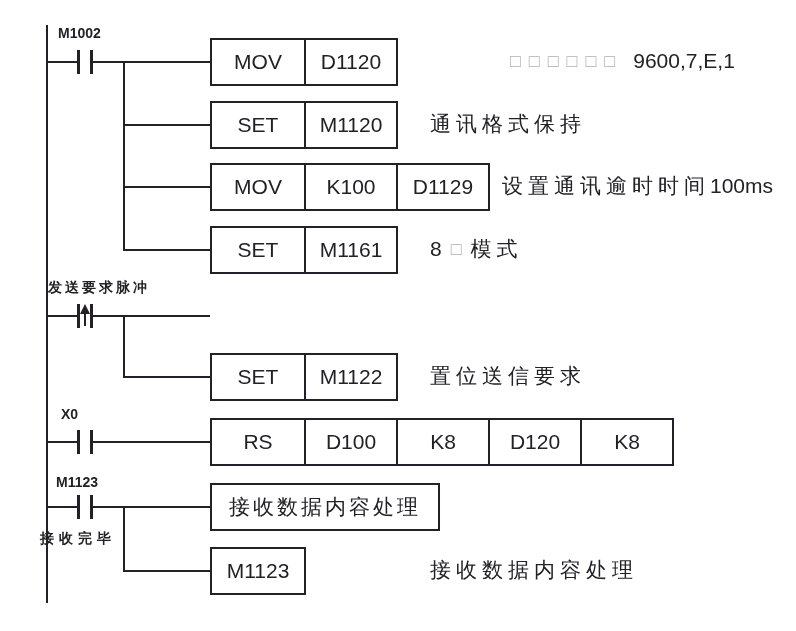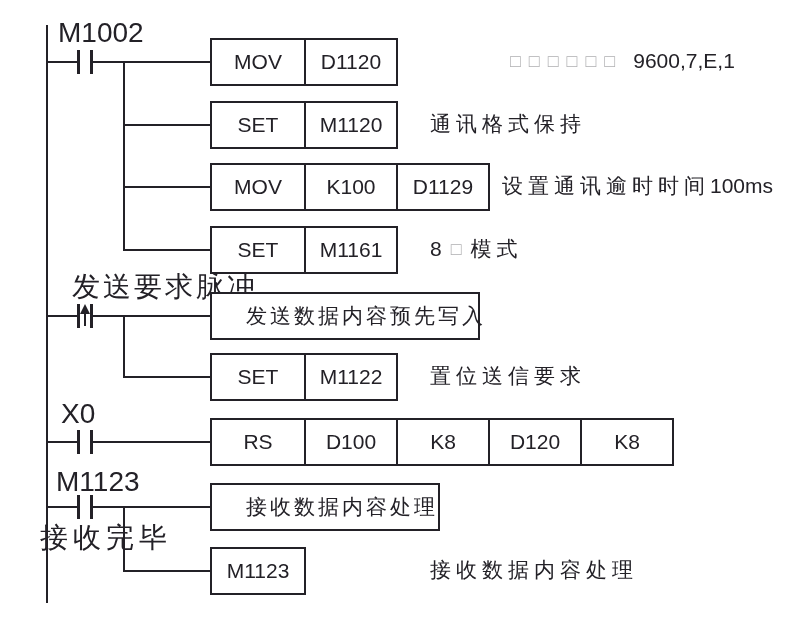--- a/index.html
+++ b/index.html
@@ -29,23 +29,23 @@
     border-bottom:10px solid var(--line);}
   .arrow-stem{position:absolute;left:7px;top:9px;width:2px;height:13px;background:var(--line);}
   
   .ibox{position:absolute;display:flex;height:48px;border:2px solid var(--line);
     background:#fff;box-sizing:border-box;}
   .cell{width:92px;display:flex;align-items:center;justify-content:center;
     font-size:21px;border-left:2px solid var(--line);box-sizing:border-box;white-space:nowrap;}
   .cell:first-child{border-left:none;}
   .cell.wide{width:auto;padding:0 10px;}
   .zh{letter-spacing:5px;}
-  .zh3{letter-spacing:3px;margin-left:24px;}
+  .zh3{letter-spacing:3px;}
   
-  .lbl{position:absolute;font-size:28px;line-height:20px;white-space:nowrap;}
+  .lbl{position:absolute;font-size:14px;line-height:20px;white-space:nowrap;font-weight:bold;}
   .comment{position:absolute;font-size:21px;line-height:26px;white-space:nowrap;
     display:flex;align-items:center;}
   .tofu{color:var(--muted);font-size:18px;letter-spacing:8px;line-height:26px;}
   .tofu-inline{color:var(--muted);font-size:18px;margin:0 9px;}
   .en{margin-left:10px;letter-spacing:0;}
 </style>
 </head>
 <body>
 
 <div class="ladder">
@@ -104,23 +104,20 @@
   <div class="contact" style="left:77px;top:304px">
     <div class="cbar l"></div>
     <div class="cbar r"></div>
     <div class="arrow-head"></div>
     <div class="arrow-stem"></div>
   </div>
   <div class="hw" style="left:93px;top:315px;width:117px"></div>
   <div class="vw" style="left:123px;top:315px;height:63px"></div>
   <div class="hw" style="left:123px;top:376px;width:87px"></div>
 
-  <div class="ibox" style="left:210px;top:292px;width:270px">
-    <div class="cell wide zh3" style="width:266px">发送数据内容预先写入</div>
-  </div>
 
   <div class="ibox" style="left:210px;top:353px">
     <div class="cell">SET</div>
     <div class="cell">M1122</div>
   </div>
   <div class="comment zh" style="left:430px;top:363px">置位送信要求</div>
 
   <div class="lbl" style="left:61px;top:404px">X0</div>
   <div class="hw" style="left:46px;top:441px;width:31px"></div>
   <div class="contact" style="left:77px;top:430px">

